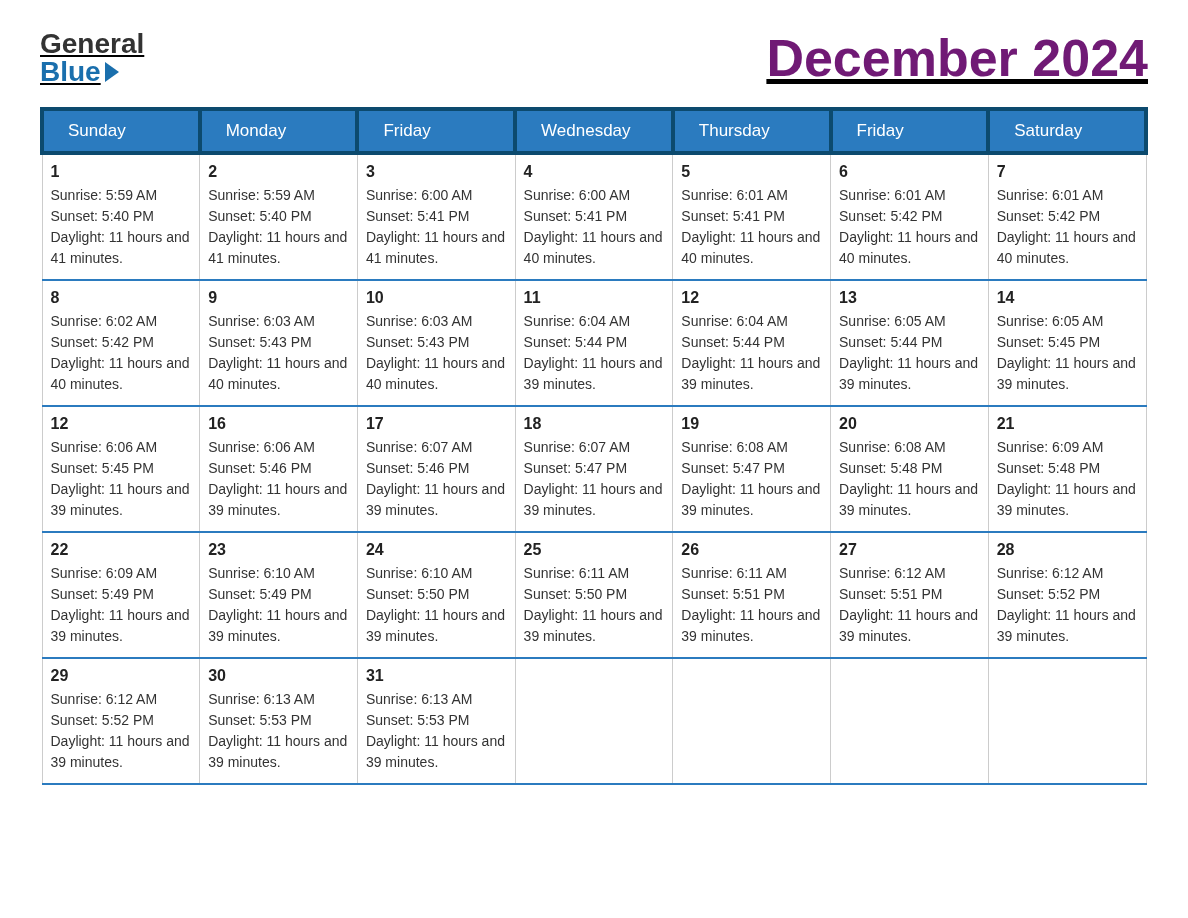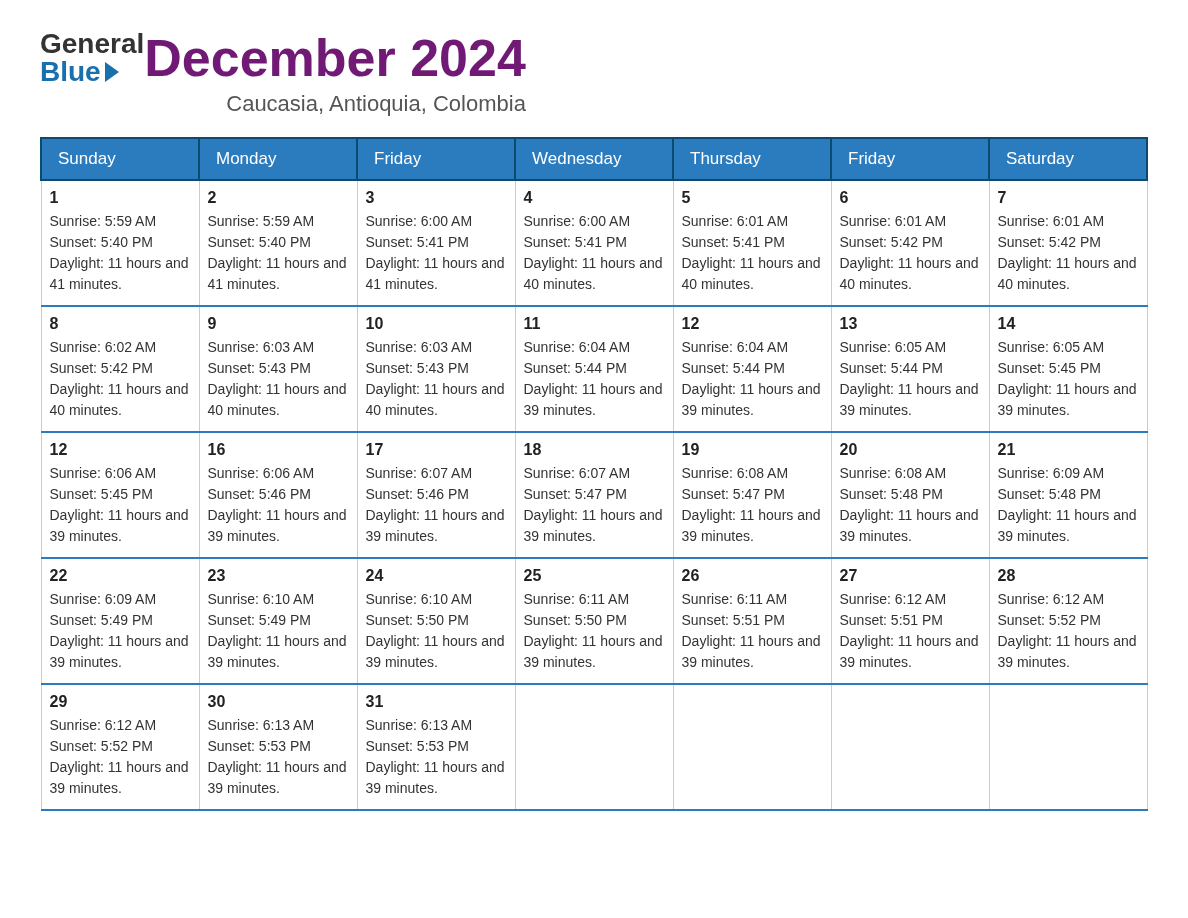--- a/index.html
+++ b/index.html
@@ -5,22 +5,24 @@
     * { box-sizing: border-box; margin: 0; padding: 0; }
     body {
       font-family: Arial, sans-serif;
       background: #fff;
       padding: 30px 40px;
       width: 1188px;
       min-height: 918px;
     }
     .header-area {
       display: flex;
+      justify-content: space-between;
       align-items: flex-start;
       margin-bottom: 20px;
+      text-decoration: underline;
     }
     .logo {
       display: flex;
       flex-direction: column;
       align-items: flex-start;
     }
     .logo-general {
       font-size: 28px;
       font-weight: bold;
       color: #333;
@@ -60,23 +62,23 @@
     .calendar-table {
       width: 100%;
       border-collapse: collapse;
       border: 1px solid #bbb;
     }
     .calendar-table th {
       background-color: #2b7bbf;
       color: #fff;
       font-size: 17px;
       font-weight: normal;
-      padding: 10px 16px;
+      padding: 10px 24px;
       text-align: left;
-      border: 2px solid #0c4a6e;
+      border: 4px solid #0c4a6e;
     }
     .calendar-table td {
       vertical-align: top;
       padding: 8px 8px 10px 8px;
       border: 1px solid #ccc;
       border-bottom: 2px solid #2b7bbf;
       font-size: 12.5px;
       color: #333;
       width: 14.28%;
       min-height: 90px;
@@ -103,21 +105,20 @@
 <div class="header-area">
   <div class="logo">
     <span class="logo-general">General</span>
     <span class="logo-blue">
       <span>Blue</span>
       <span class="logo-triangle"></span>
     </span>
   </div>
   <div class="title-area">
     <div class="month-title">December 2024</div>
-    <div class="location-title">Caucasia, Antioquia, Colombia</div>
   </div>
 </div>
 
 <table class="calendar-table">
   <thead>
     <tr>
     <th>Sunday</th>
         <th>Monday</th>
         <th>Friday</th>
         <th>Wednesday</th>

